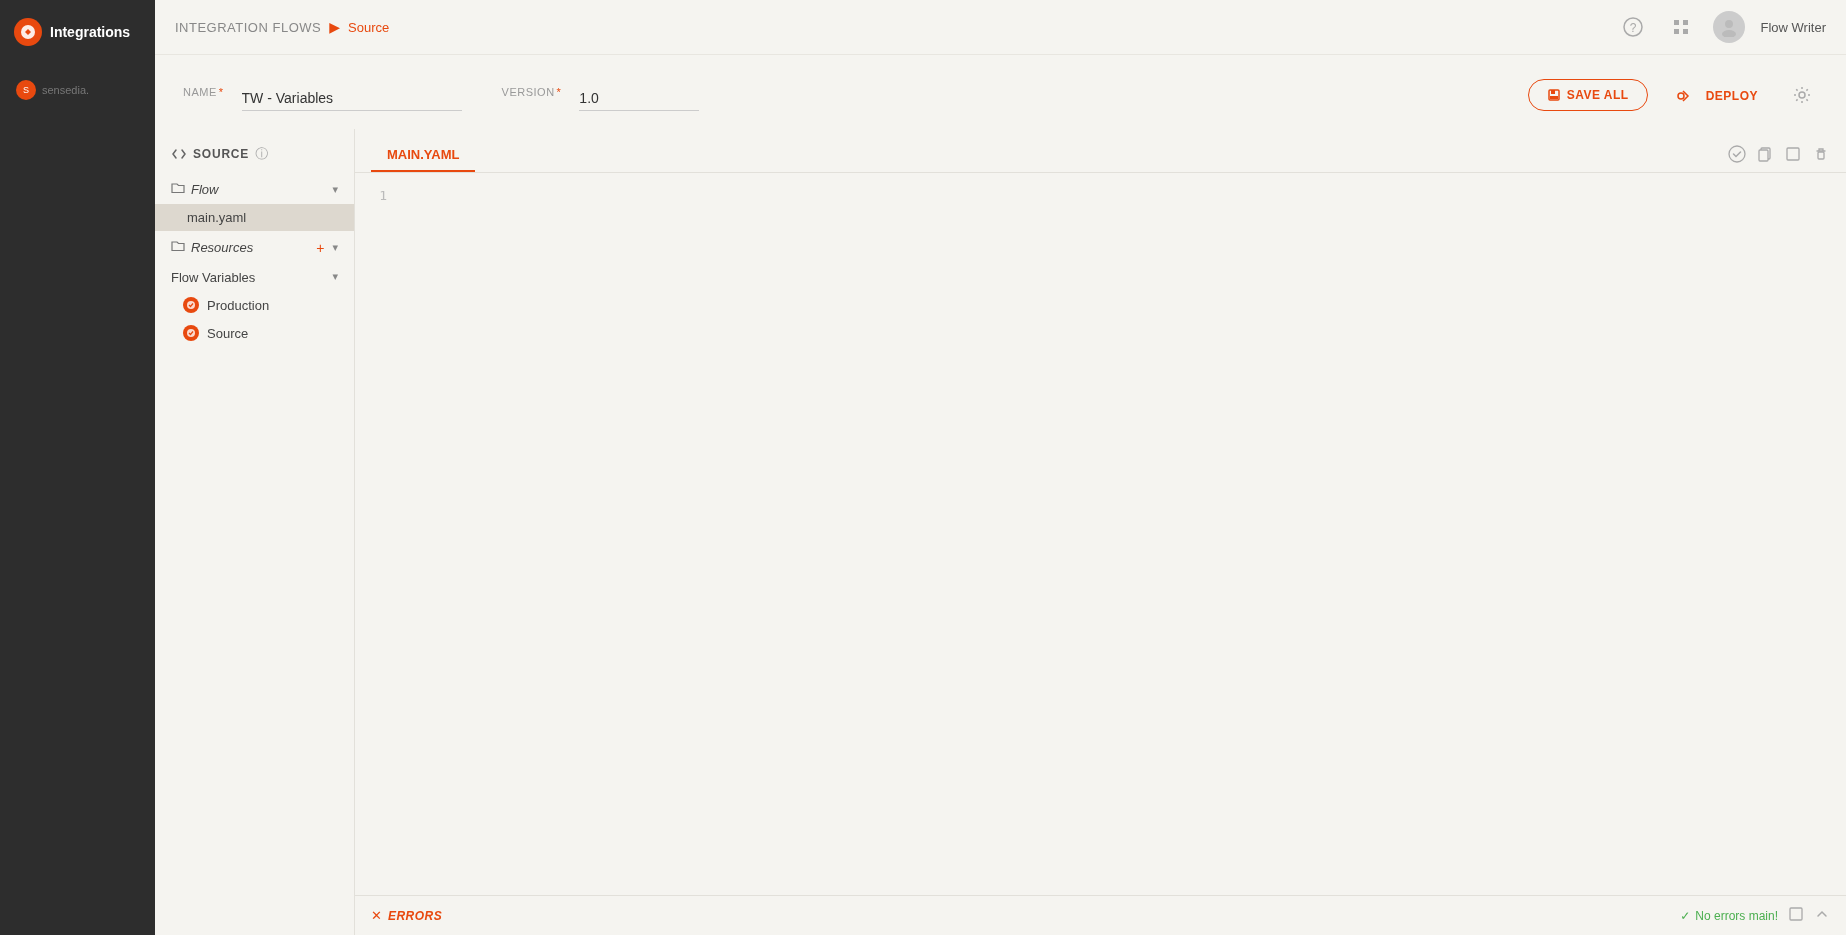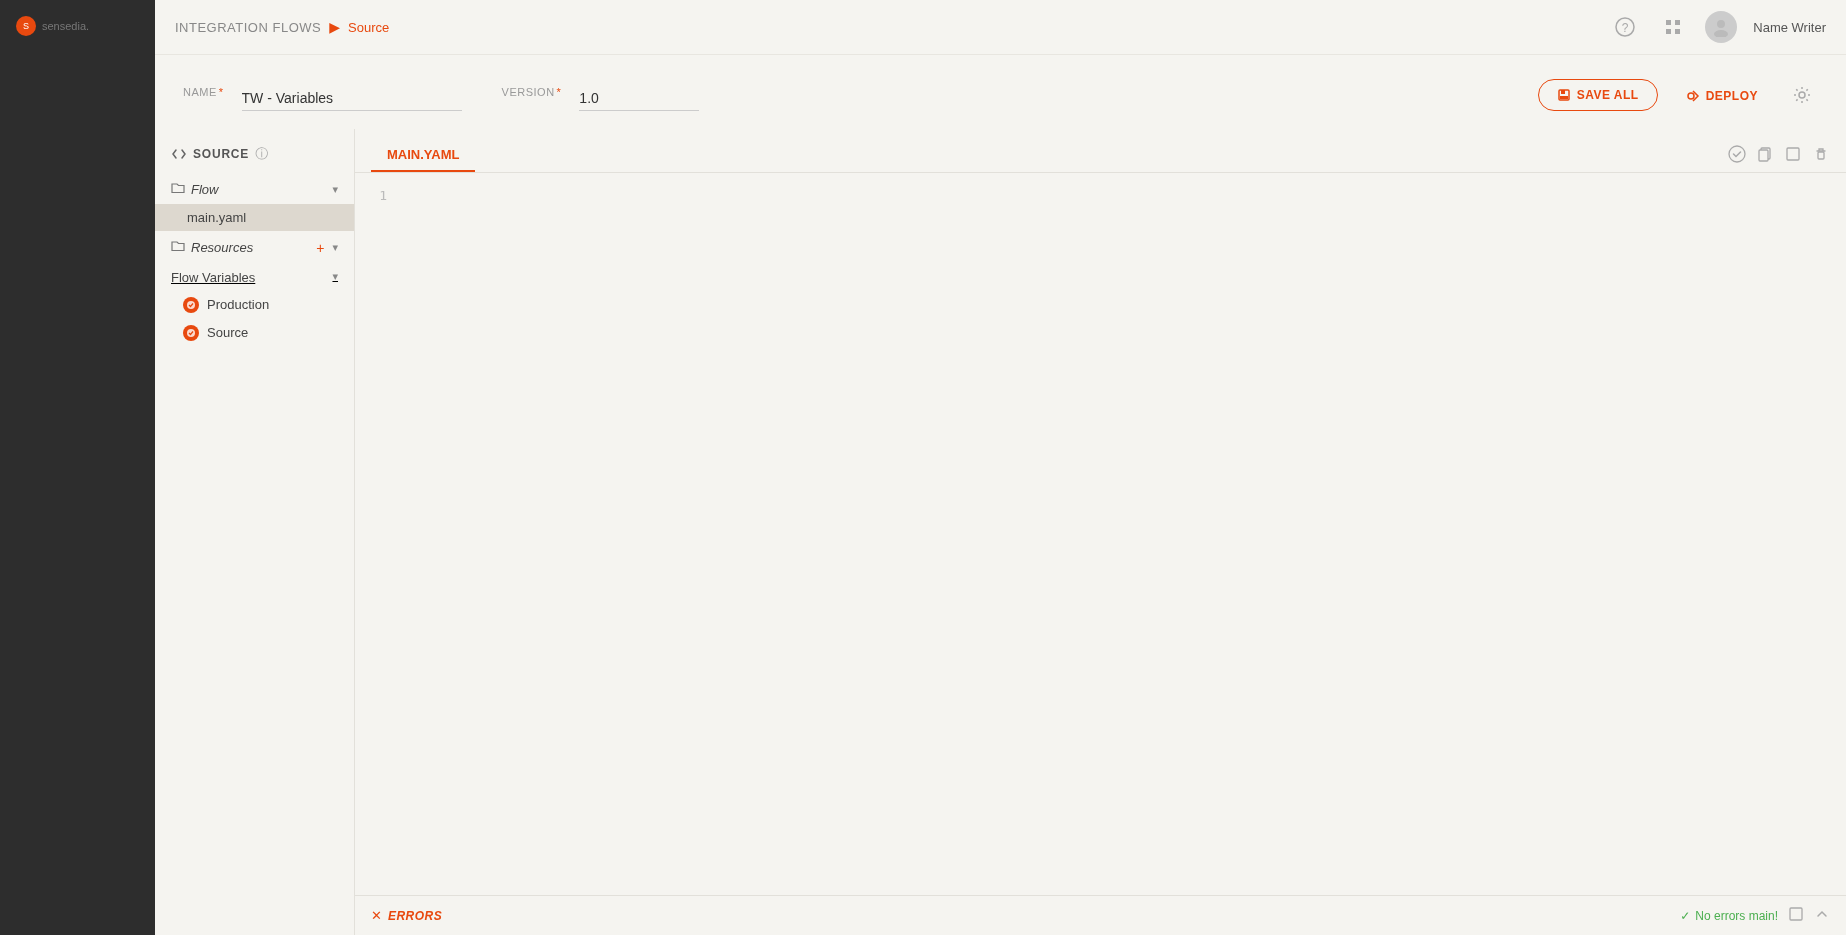--- a/index.html
+++ b/index.html
@@ -212,21 +212,21 @@
       background: transparent;
       color: #e8490f;
       font-size: 12px;
       font-weight: 600;
       cursor: pointer;
       letter-spacing: 0.5px;
     }
     .btn-deploy {
       display: flex;
       align-items: center;
-      gap: 6px;
+      gap: 16px;
       padding: 8px 16px;
       border: none;
       background: transparent;
       color: #e8490f;
       font-size: 12px;
       font-weight: 600;
       cursor: pointer;
       letter-spacing: 0.5px;
     }
     .settings-btn {
@@ -321,31 +321,30 @@
     .tree-file.active {
       background: #ddd8cf;
     }
 
     .flow-variables-header {
       display: flex;
       align-items: flex-start;
       padding: 6px 16px;
       cursor: pointer;
       gap: 6px;
-      text-decoration: underline;
     }
     .flow-variables-label {
       flex: 1;
       font-size: 13px;
       color: #444;
       font-weight: 500;
     }
     .flow-variable-item {
       display: flex;
-      align-items: flex-start;
+      align-items: center;
       padding: 6px 16px 6px 28px;
       cursor: pointer;
       font-size: 13px;
       color: #444;
       gap: 8px;
     }
     .flow-var-icon {
       width: 16px;
       height: 16px;
       border-radius: 50%;
@@ -469,20 +468,29 @@
     .bottom-icon-btn {
       color: #aaa;
       font-size: 16px;
       cursor: pointer;
     }
   </style>
 </head>
 <body>
 
 <div class="sidebar">
+  <div class="sidebar-logo">
+    <div class="sidebar-logo-icon">
+      <svg width="16" height="16" viewBox="0 0 16 16" fill="none">
+        <circle cx="8" cy="8" r="7" fill="white" opacity="0.9"></circle>
+        <path d="M5 8 L8 5 L11 8 L8 11 Z" fill="#e8490f"></path>
+      </svg>
+    </div>
+    <span class="sidebar-logo-text">Integrations</span>
+  </div>
 
 
   <div class="sidebar-footer">
     <div class="sensedia-logo">
       <div class="sensedia-icon">S</div>
       <span style="color:#777;font-size:11px;">sensedia.</span>
     </div>
   </div>
 </div>
 
@@ -508,21 +516,21 @@
           <rect x="3" y="12" width="5" height="5" fill="#aaa"></rect>
           <rect x="12" y="12" width="5" height="5" fill="#aaa"></rect>
         </svg>
       </div>
       <div class="avatar">
         <svg width="20" height="20" viewBox="0 0 20 20" fill="none">
           <circle cx="10" cy="7" r="4" fill="#bbb"></circle>
           <ellipse cx="10" cy="17" rx="7" ry="4" fill="#bbb"></ellipse>
         </svg>
       </div>
-      <span class="header-user-name">Name Writer</span>
+      <span class="header-user-name">Flow Writer</span>
     </div>
   </div>
 
   <div class="content">
 
     <div class="form-row">
       <div class="form-group">
         <label class="form-label">
           <span>Name</span><span class="required">*</span>
         </label>

